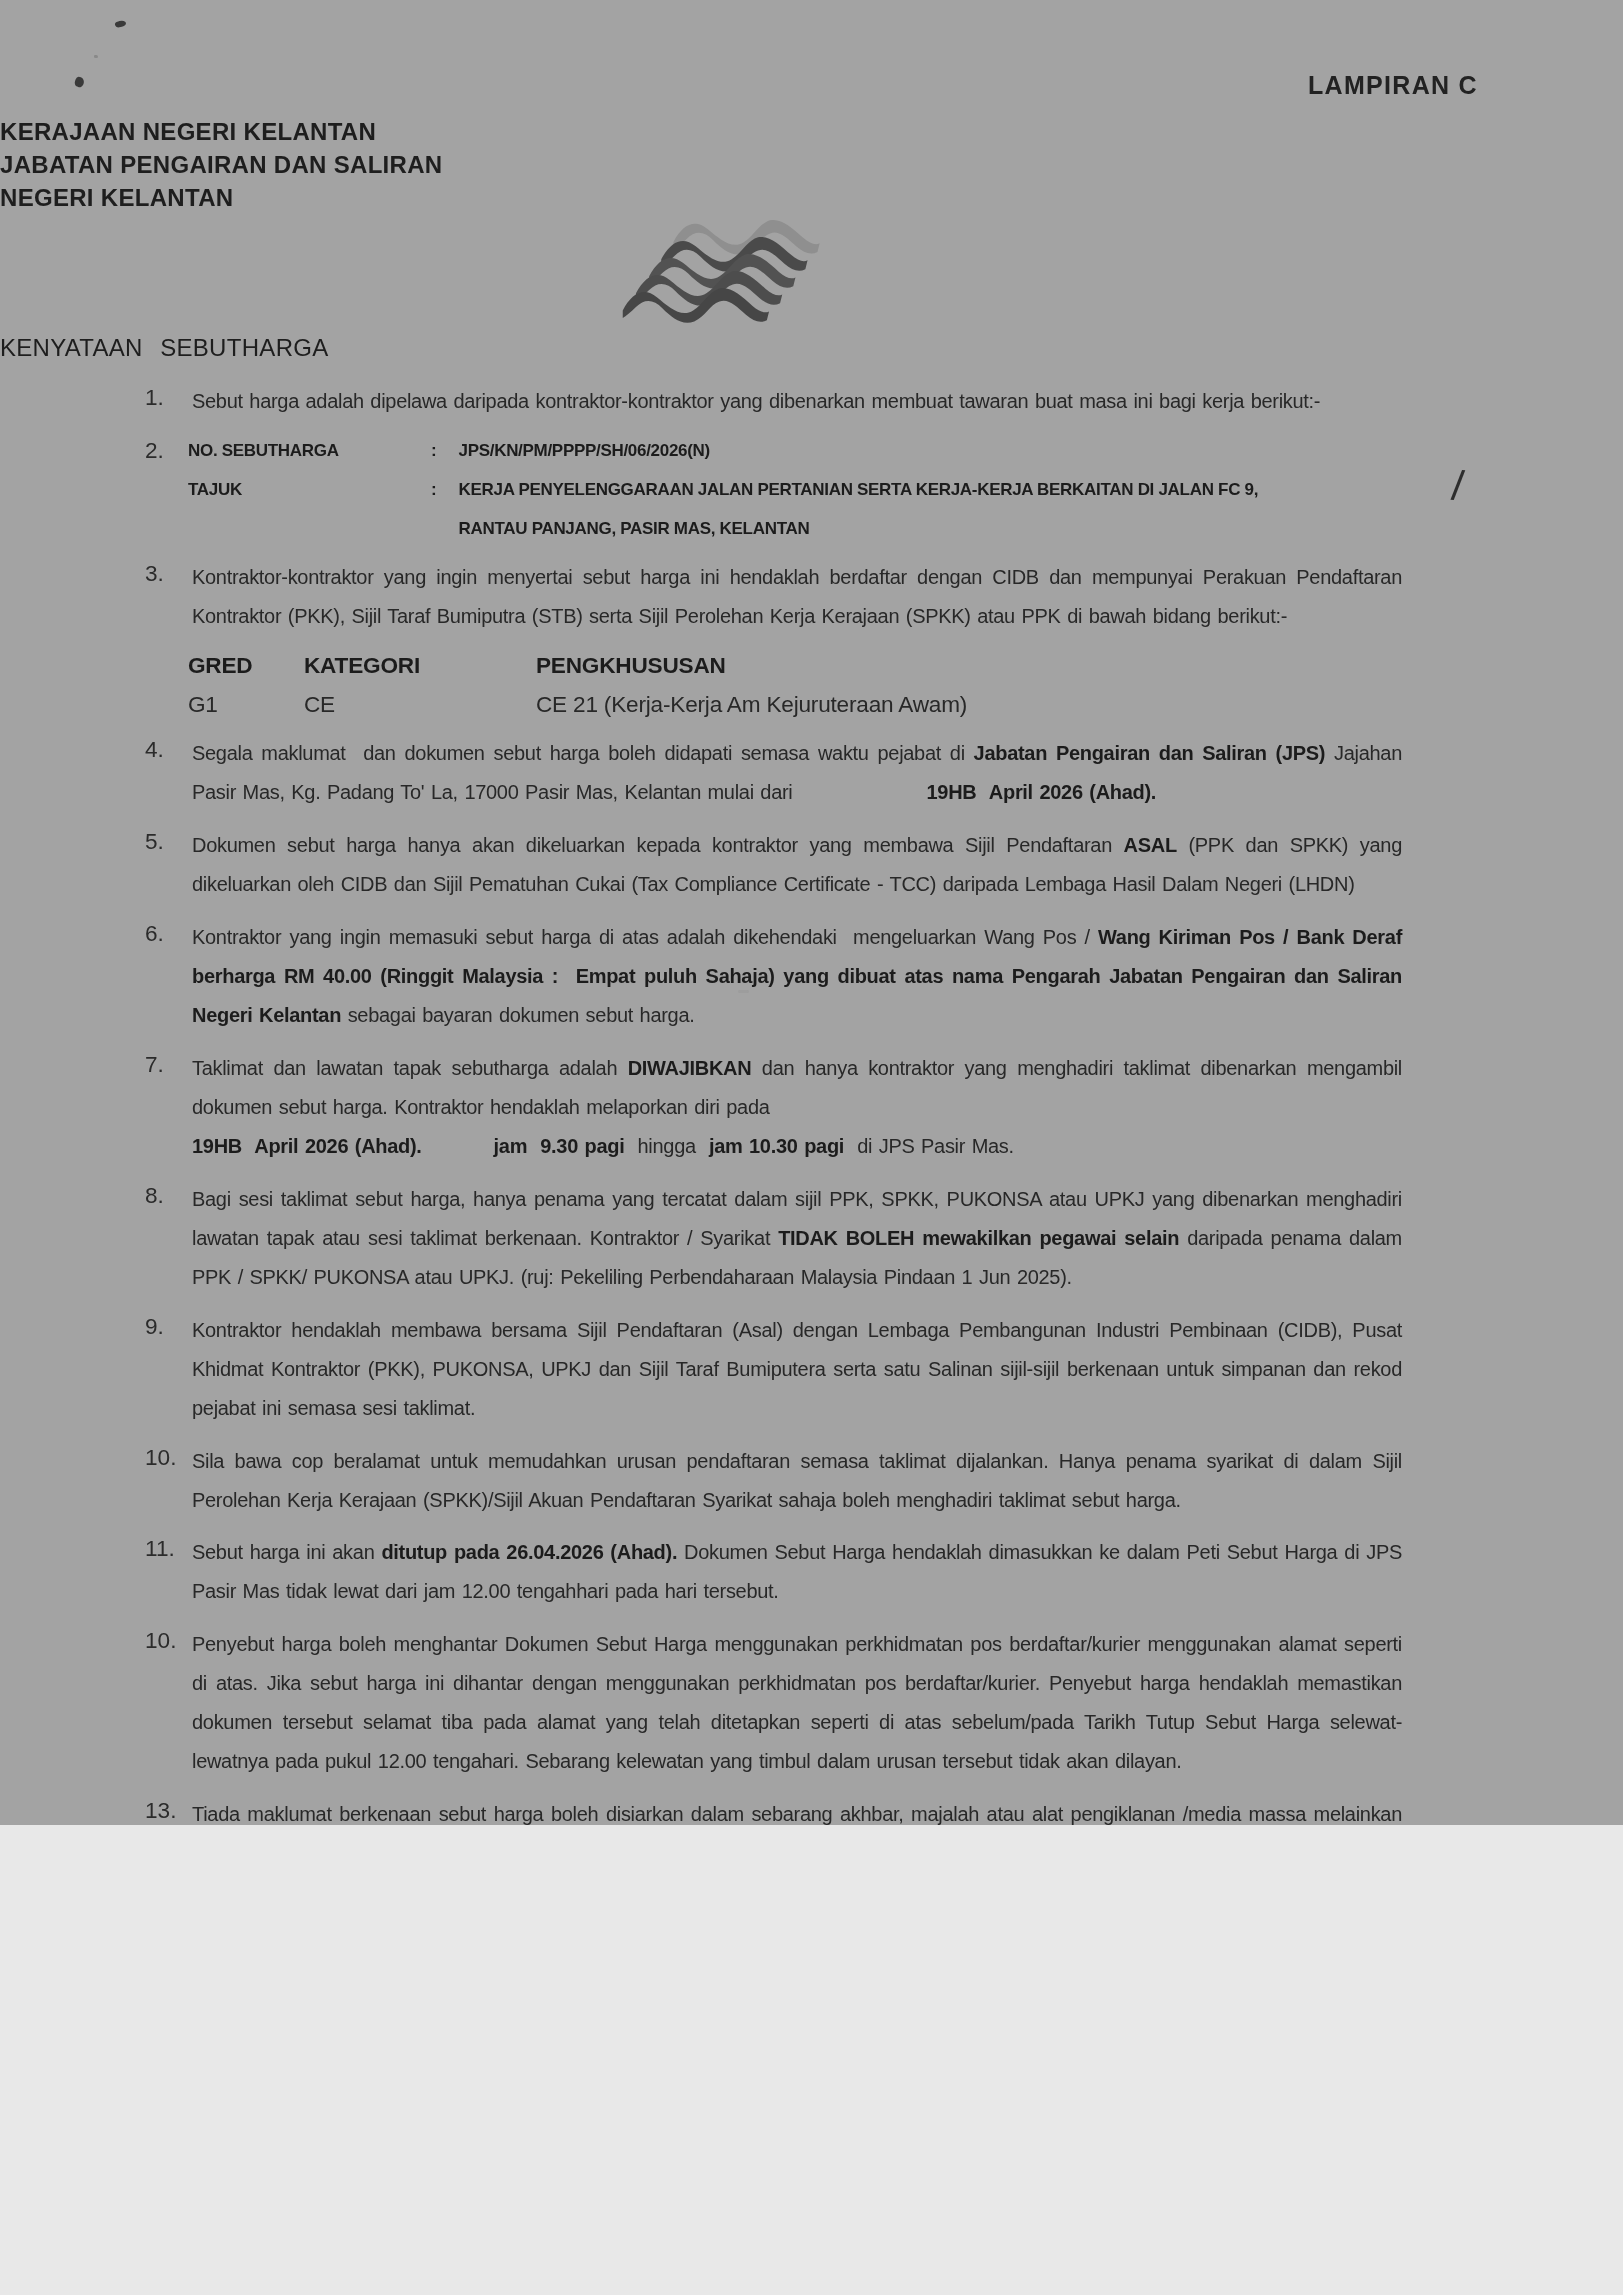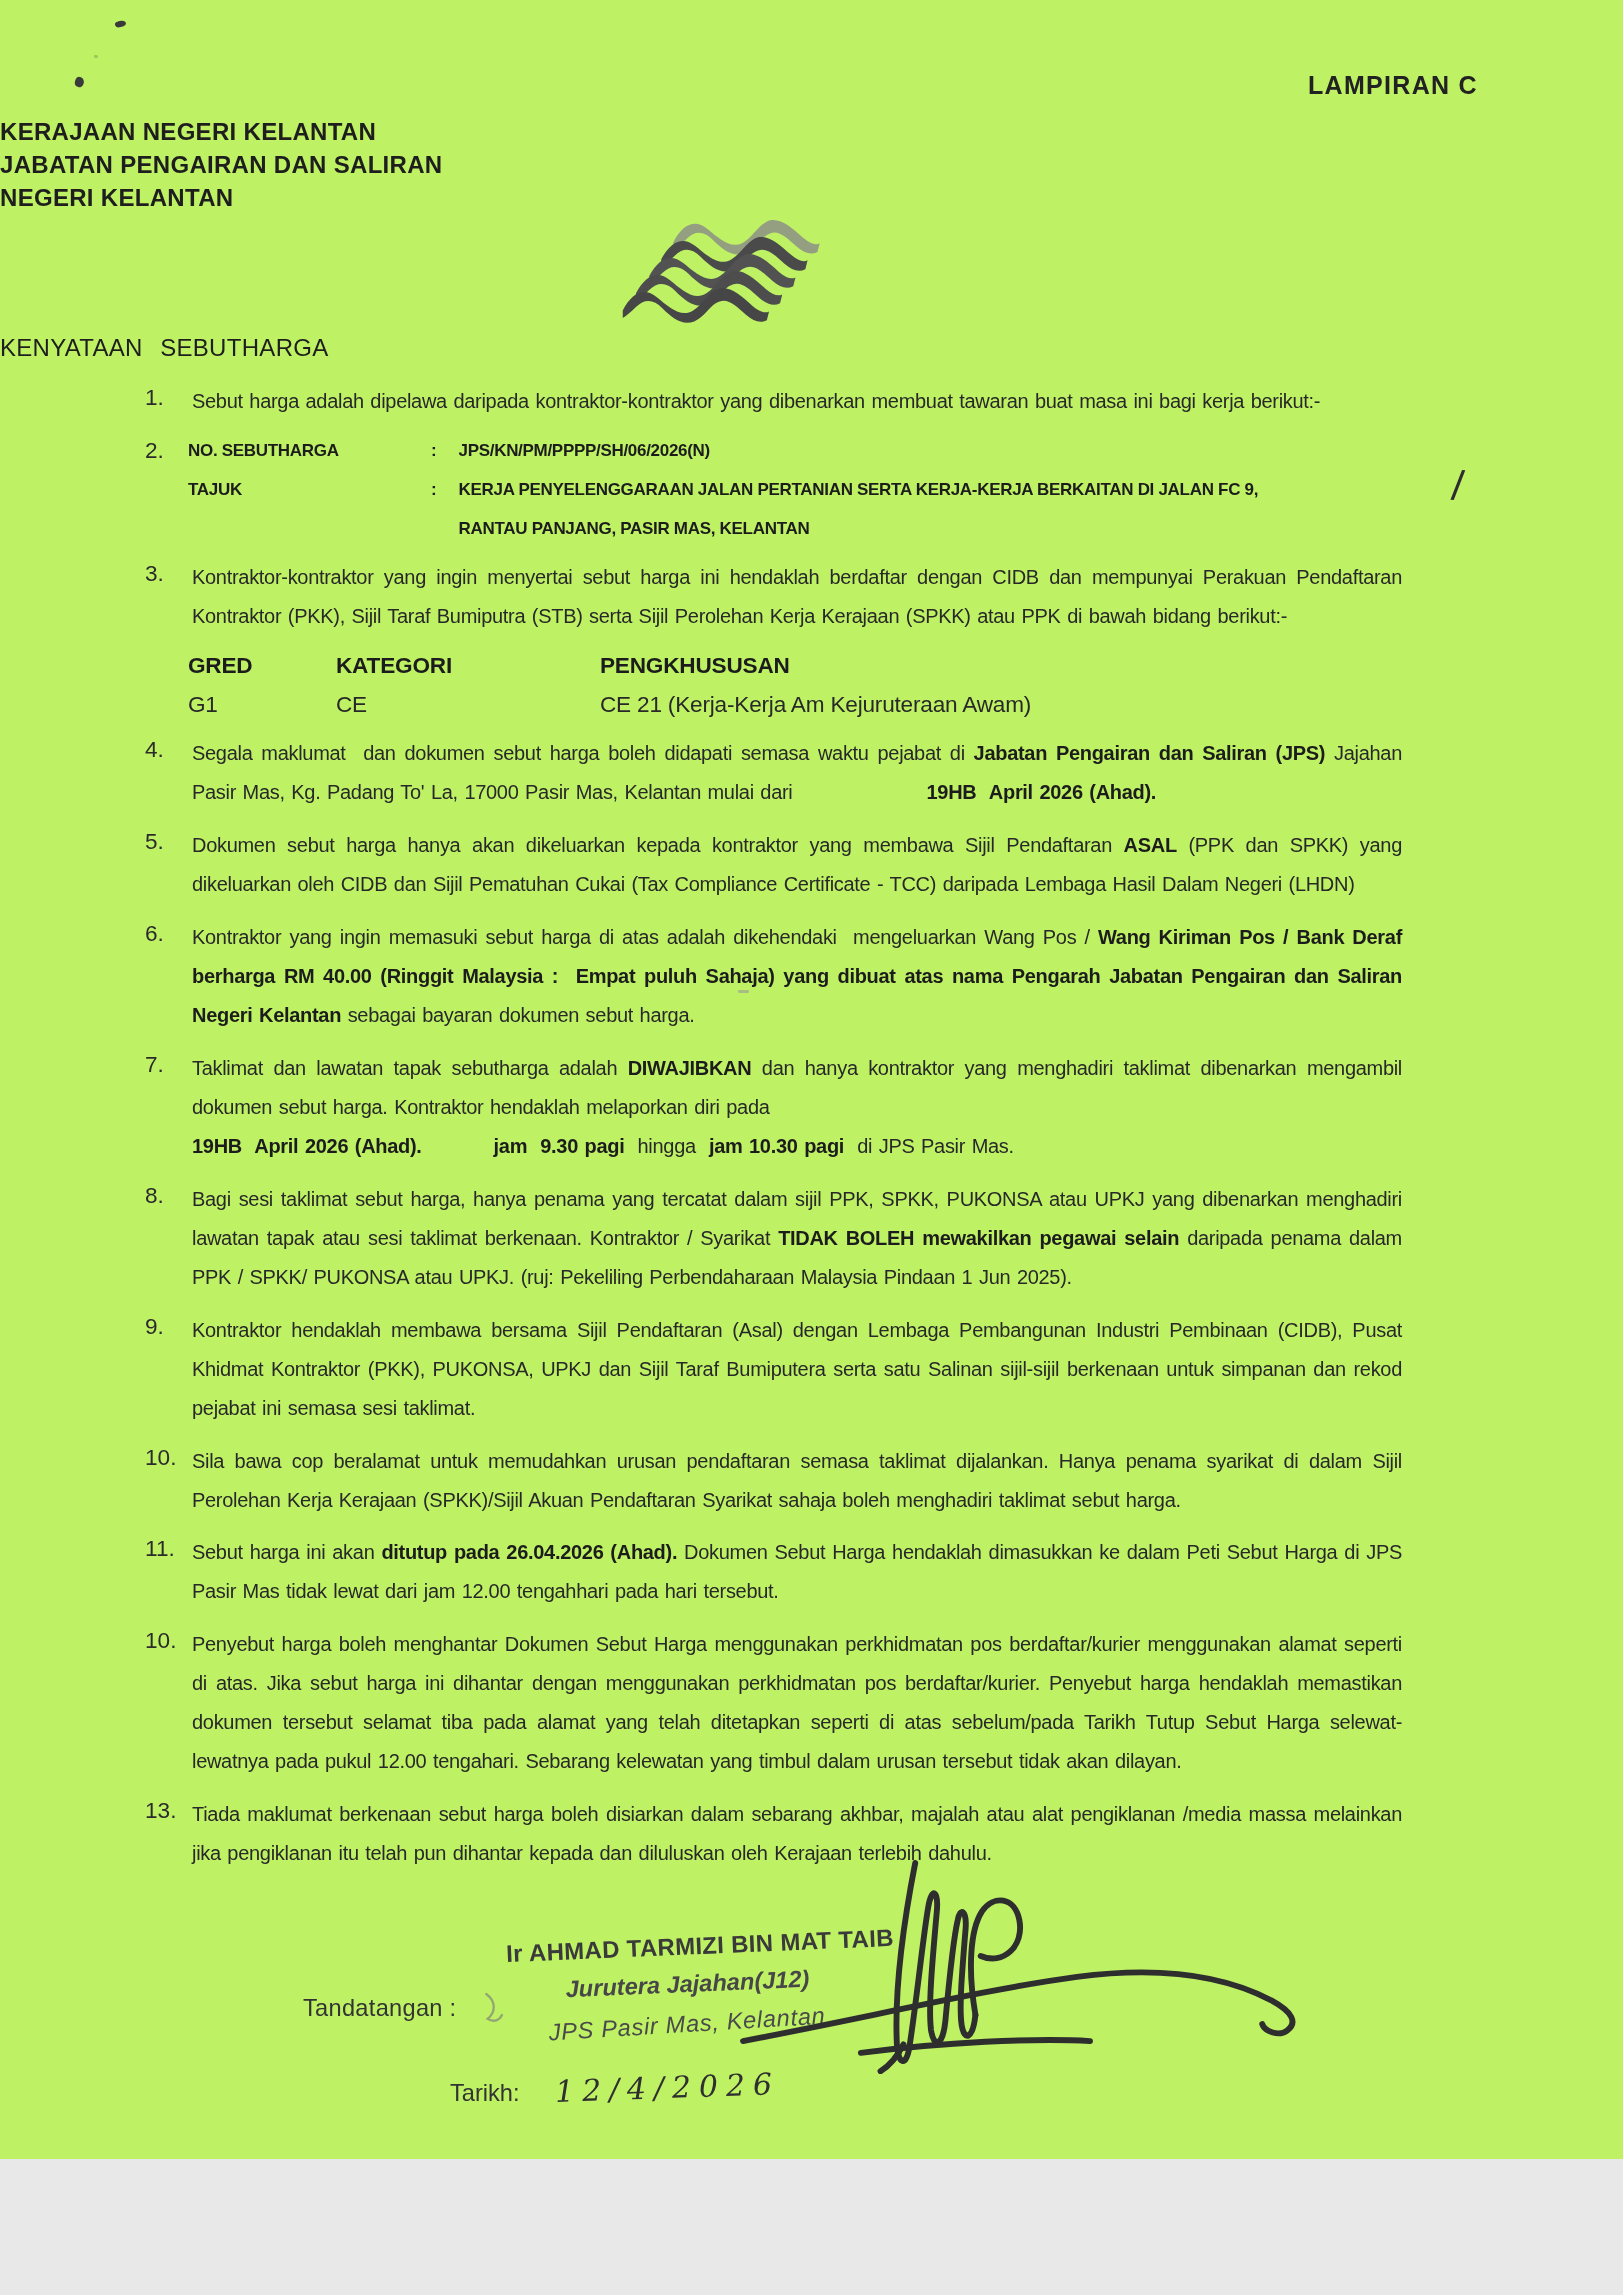--- a/index.html
+++ b/index.html
@@ -1,20 +1,20 @@
 <!DOCTYPE html>
 <html style="font-size:10.5px"><head>
 <meta charset="utf-8">
 <style>
   html,body{margin:0;padding:0;background:#e8e8e8;}
   .page{
     position:relative;
     width:1623px;
-    height:2159px;
-    background:#bef264;
+    height:1825px;
+    background:#a3a3a3;
     font-family:"Liberation Sans",sans-serif;
     color:#282828;
     overflow:hidden;
   }
   .b{font-weight:700;color:#1c1c1c;}
   
   .lampiran{
     position:absolute;left:1308px;top:71px;
     font-size:25px;font-weight:700;letter-spacing:1.3px;color:#222;
   }
@@ -24,21 +24,21 @@
   .logo-wrap{margin:3.9px auto 0;width:224px;height:110px;}
   .doc-title{margin-top:6.5px;font-size:24px;font-weight:400;letter-spacing:0.3px;word-spacing:10.5px;color:#1e1e1e;}
   
   .items{position:absolute;left:145px;top:378px;width:1261px;}
   .item{display:grid;grid-template-columns:43px 1fr;margin-bottom:5.9px;}
   .num{font-size:22.6px;line-height:39px;color:#2b2b2b;}
   .para{margin:4px;font-size:20px;line-height:39px;text-align:justify;letter-spacing:-0.3px;word-spacing:1.3px;}
   .para span{white-space:pre-wrap;}
   .kvrow{display:grid;grid-template-columns:243px 27.5px 1fr;font-size:17px;line-height:39px;letter-spacing:-0.3px;}
   .minitable{margin-top:10.5px;font-size:22.6px;letter-spacing:-0.2px;}
-  .trow{display:grid;grid-template-columns:116px 232px 1fr;line-height:39px;gap:32px;}
+  .trow{display:grid;grid-template-columns:116px 232px 1fr;line-height:39px;}
   
   .sig-label{position:absolute;left:295px;top:1995px;font-size:23.6px;color:#333;letter-spacing:0.3px;margin-left:8px;}
   .tarikh-label{position:absolute;left:450px;top:2080px;font-size:23.6px;color:#333;}
   .stamp-name{position:absolute;left:471px;top:1932px;width:458px;text-align:center;
     font-size:24px;font-weight:700;color:#3a3a3a;transform:rotate(-2.4deg);letter-spacing:0.3px;}
   .stamp-title{position:absolute;left:504px;top:1971px;width:367px;text-align:center;
     font-size:23.6px;font-style:italic;font-weight:700;color:#474747;transform:rotate(-2.5deg);}
   .stamp-office{position:absolute;left:484px;top:2011px;width:406px;text-align:center;
     font-size:23.6px;font-style:italic;color:#4a4a4a;transform:rotate(-3.5deg);letter-spacing:0.7px;}
   .hand-date{position:absolute;left:555px;top:2070px;

